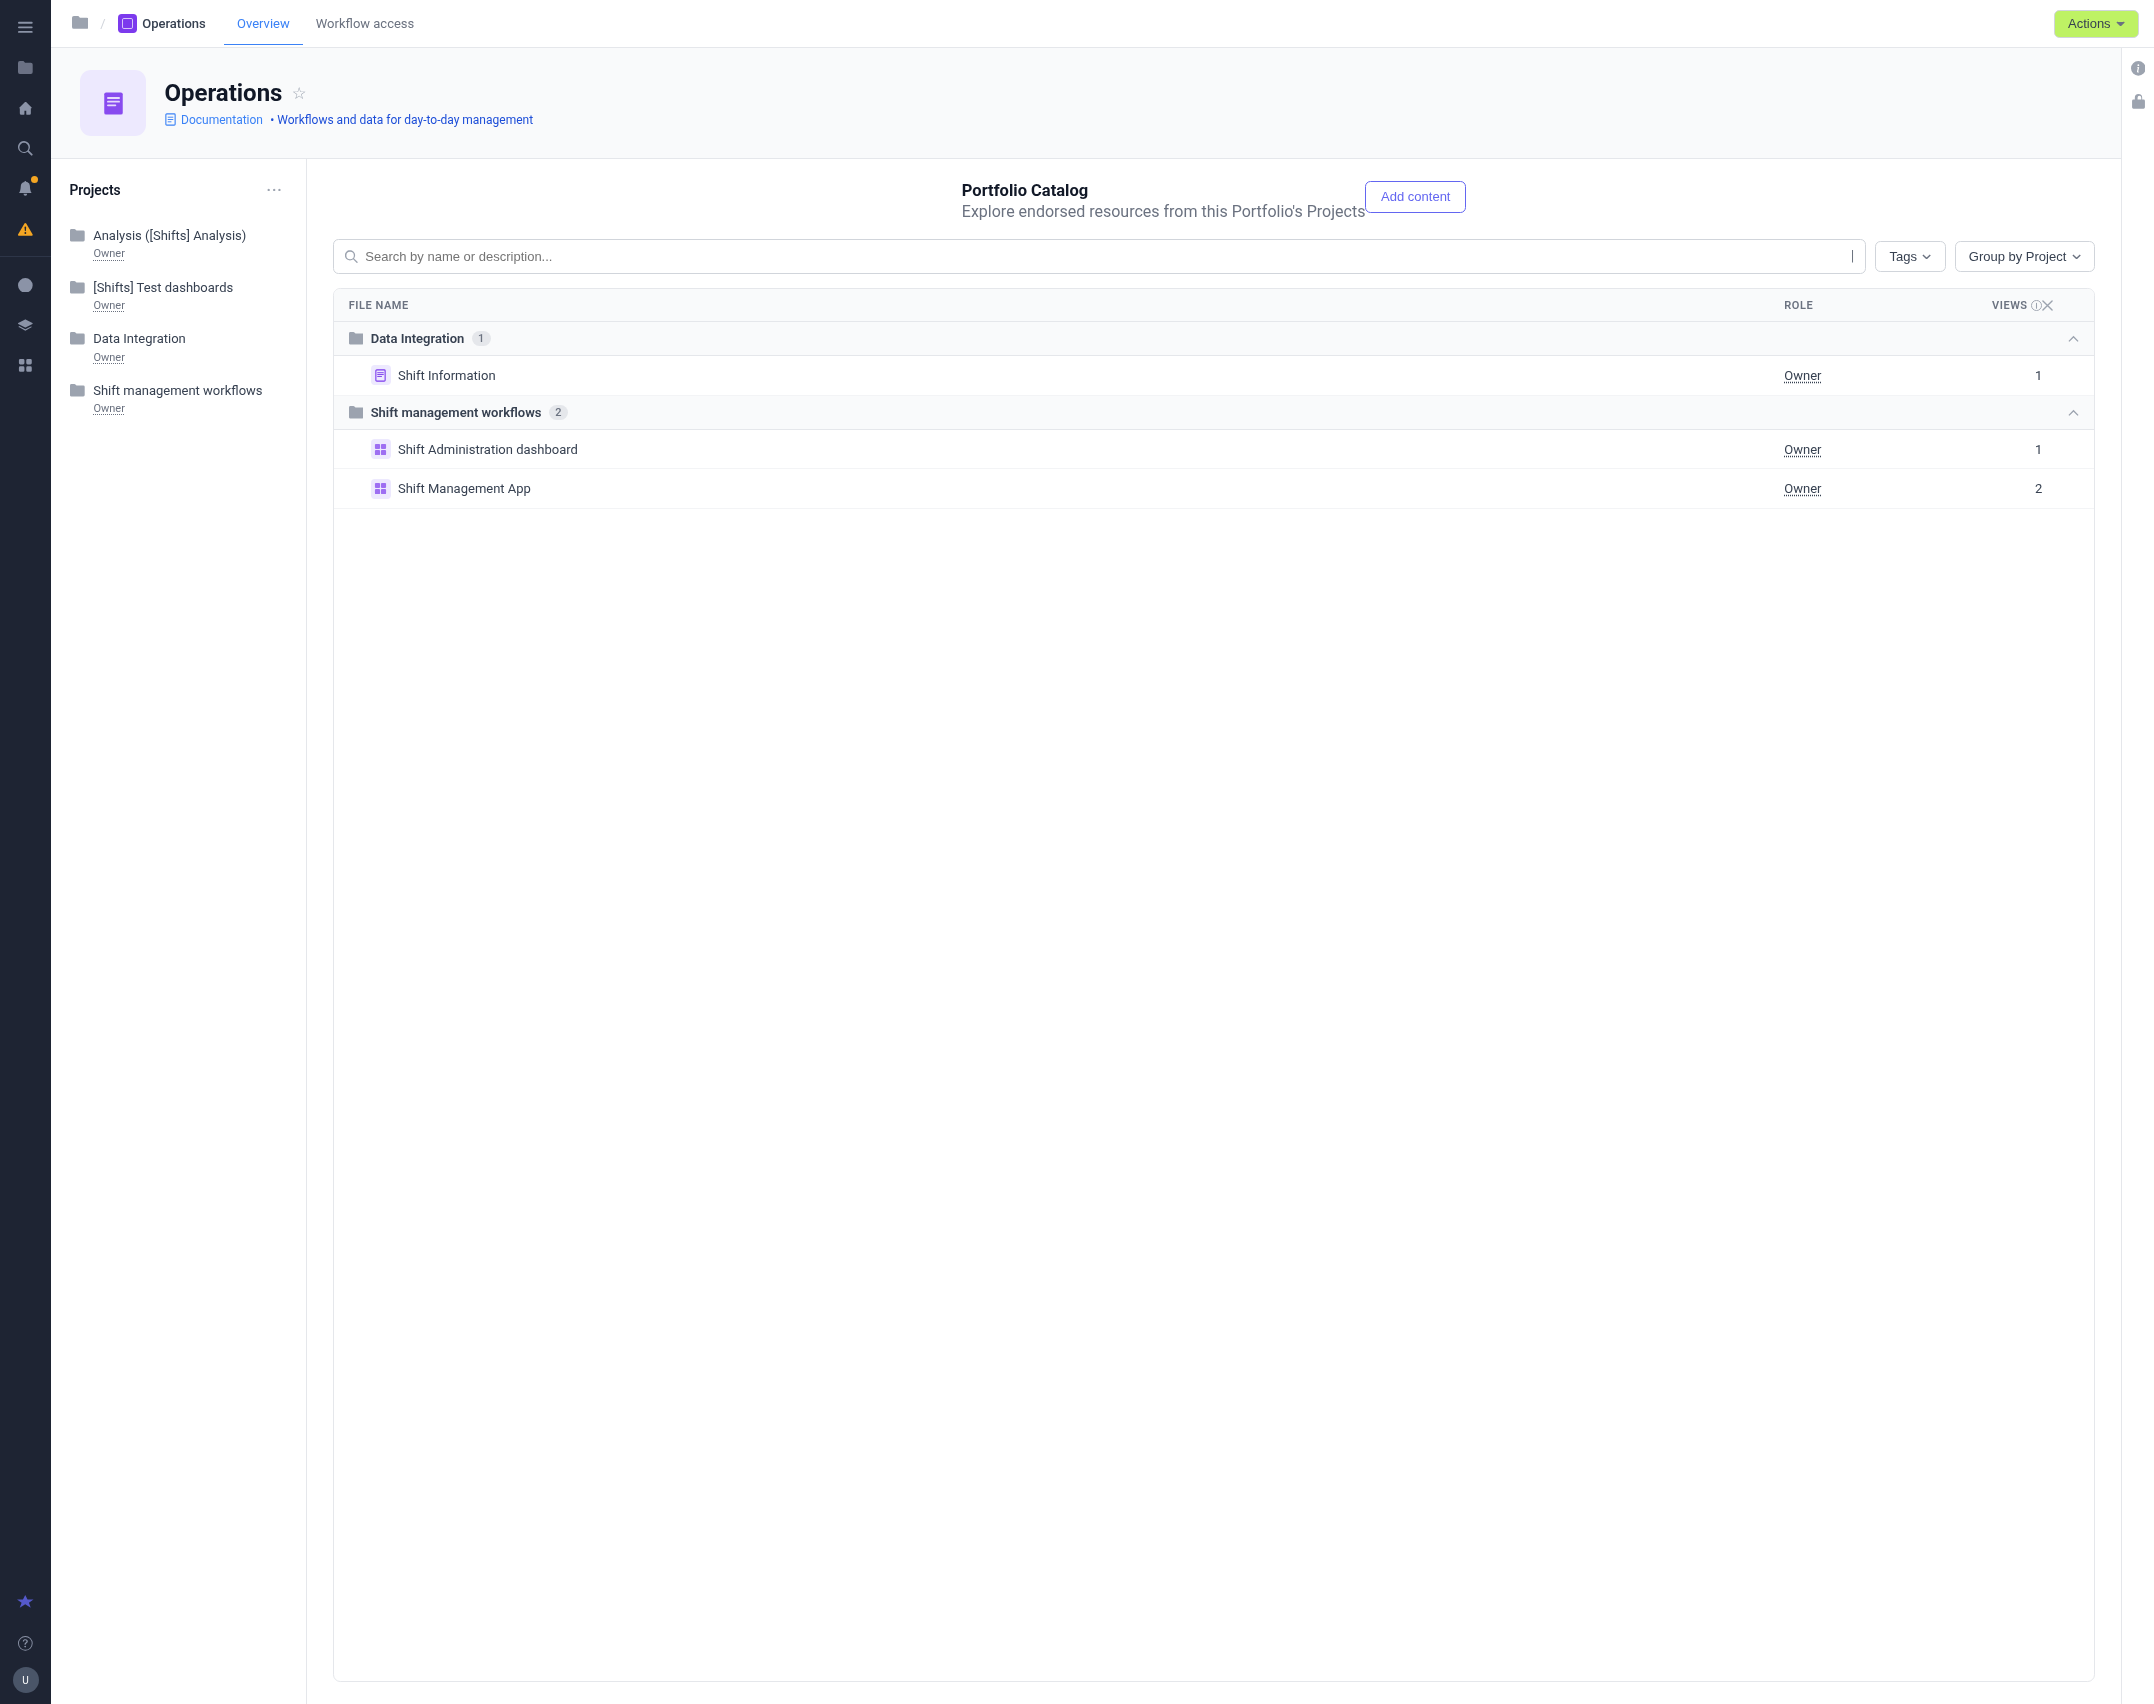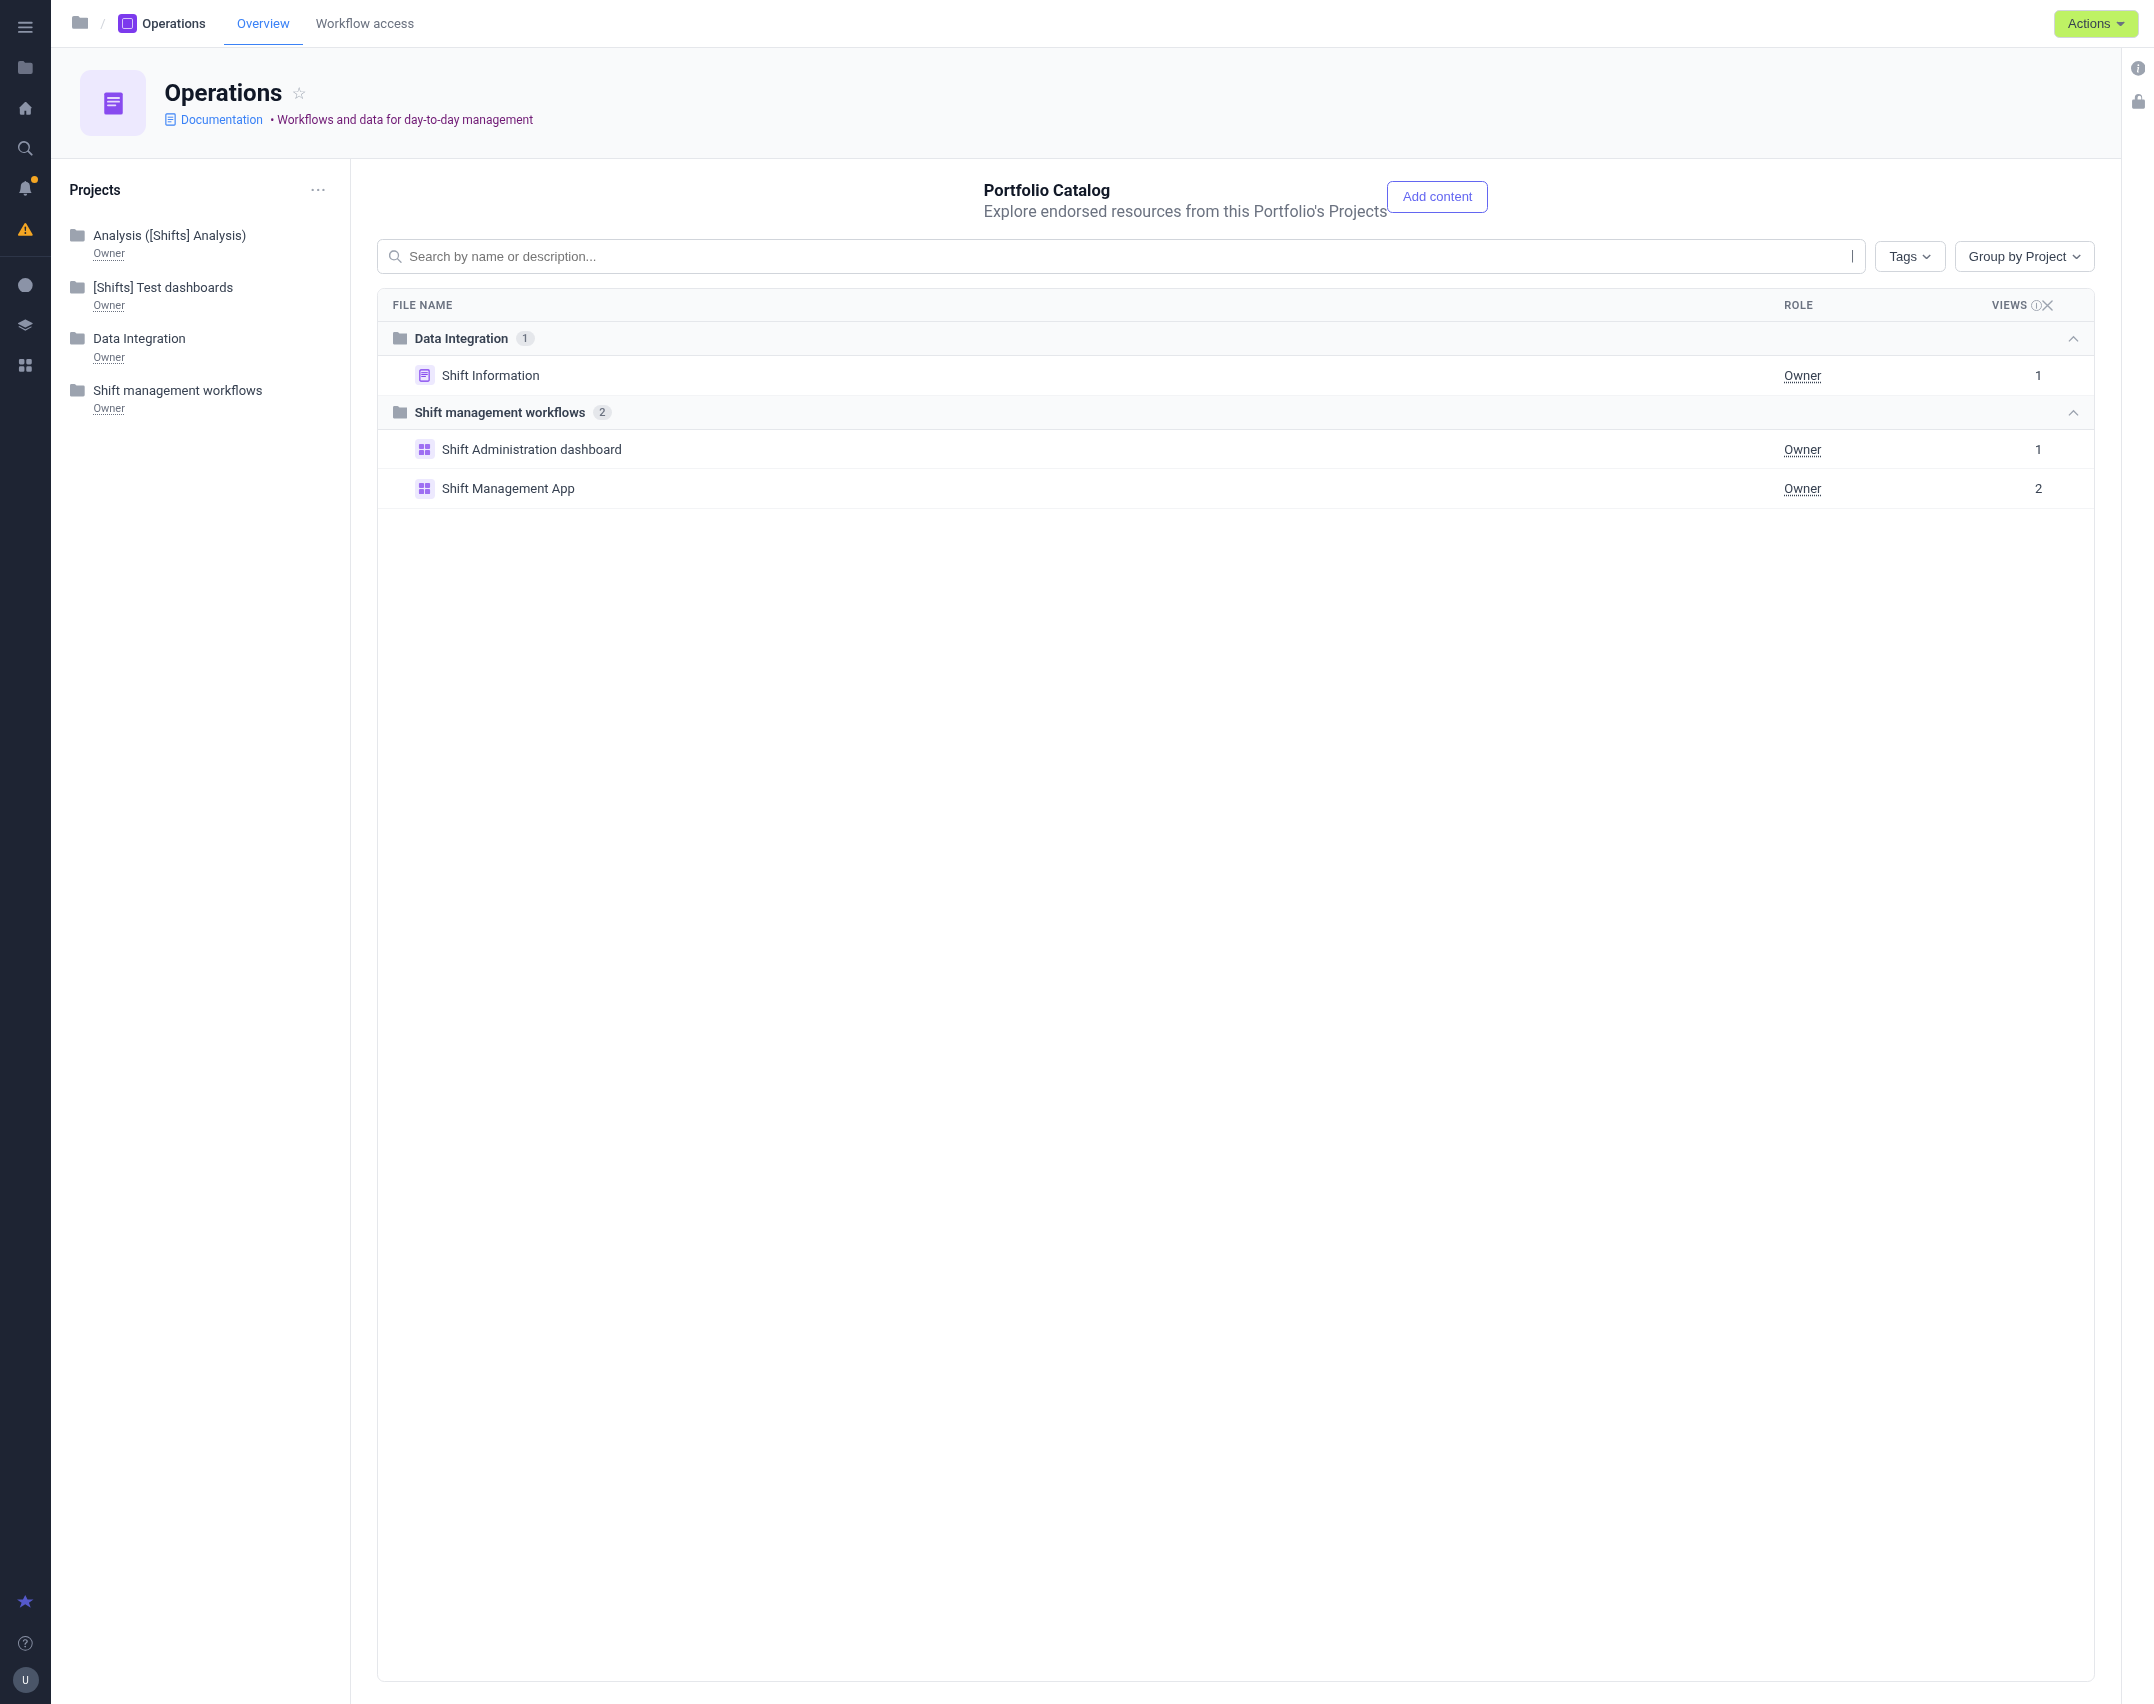--- a/index.html
+++ b/index.html
@@ -205,32 +205,32 @@
       color: #6b7280;
     }
     .doc-link {
       display: flex;
       align-items: center;
       gap: 3.7px;
       color: #3b82f6;
       cursor: pointer;
       text-decoration: none;
     }
-    .meta-sep { color: #701a75; }
+    .meta-sep { color: #1d4ed8; }
 
     
     .body-layout {
       flex: 1;
       display: flex;
       overflow: hidden;
     }
 
     
     .projects-panel {
-      width: 300px;
+      width: 256px;
       border-right: 0.9px solid #e5e7eb;
       background: #fff;
       display: flex;
       flex-direction: column;
       flex-shrink: 0;
       padding: 18.4px 0;
     }
     .projects-header {
       display: flex;
       align-items: center;

